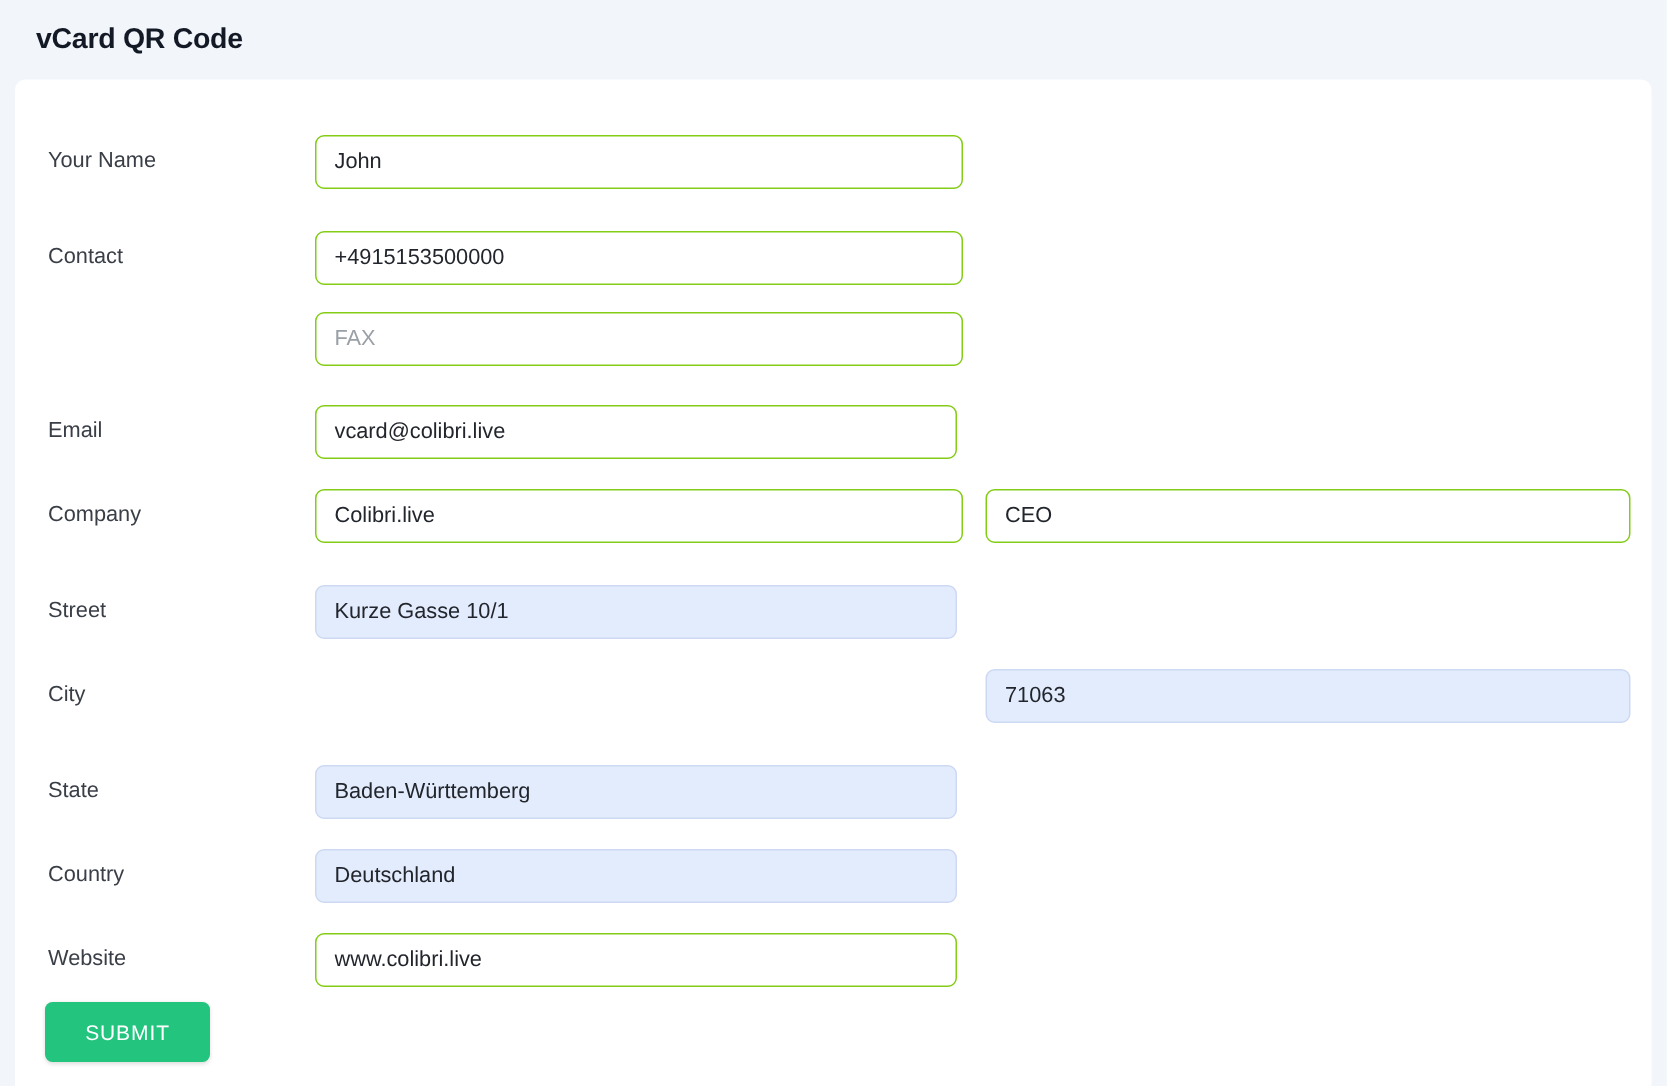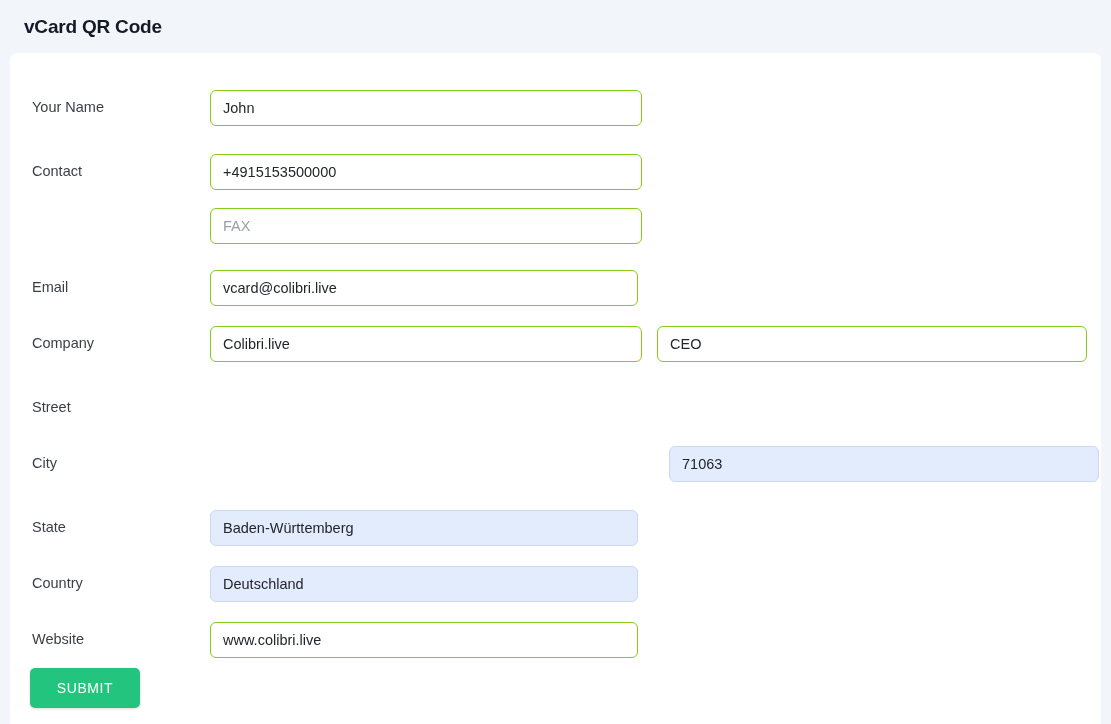--- a/index.html
+++ b/index.html
@@ -146,25 +146,26 @@
       </div>
 
       <div class="row" style="top:256px; height:56px;">
         <div class="label" style="top:25px;">Company</div>
         <input class="field col-left" style="top: 17px;" type="text" value="Colibri.live" placeholder="Company">
         <input class="field col-right" style="top: 17px;" type="text" value="CEO" placeholder="Job Title">
       </div>
 
       <div class="row" style="top:320px; height:56px;">
         <div class="label" style="top:25px;">Street</div>
+        <input class="field col-left-n autofilled" style="top: 17px;" type="text" value="Kurze Gasse 10/1" placeholder="Street">
       </div>
 
       <div class="row" style="top:376px; height:56px;">
         <div class="label" style="top:25px;text-align:center;">City</div>
-        <input class="field col-right autofilled" style="top: 17px; margin-left: 12px;" type="text" value="71063" placeholder="Zipcode">
+        <input class="field col-right autofilled" style="top: 17px;" type="text" value="71063" placeholder="Zipcode">
       </div>
 
       <div class="row" style="top:440px; height:56px;">
         <div class="label" style="top:25px;">State</div>
         <input class="field col-left-n autofilled" style="top: 17px;" type="text" value="Baden-Württemberg" placeholder="State">
       </div>
 
       <div class="row" style="top:496px; height:56px;">
         <div class="label" style="top:25px;">Country</div>
         <input class="field col-left-n autofilled" style="top: 17px;" type="text" value="Deutschland" placeholder="Country">

